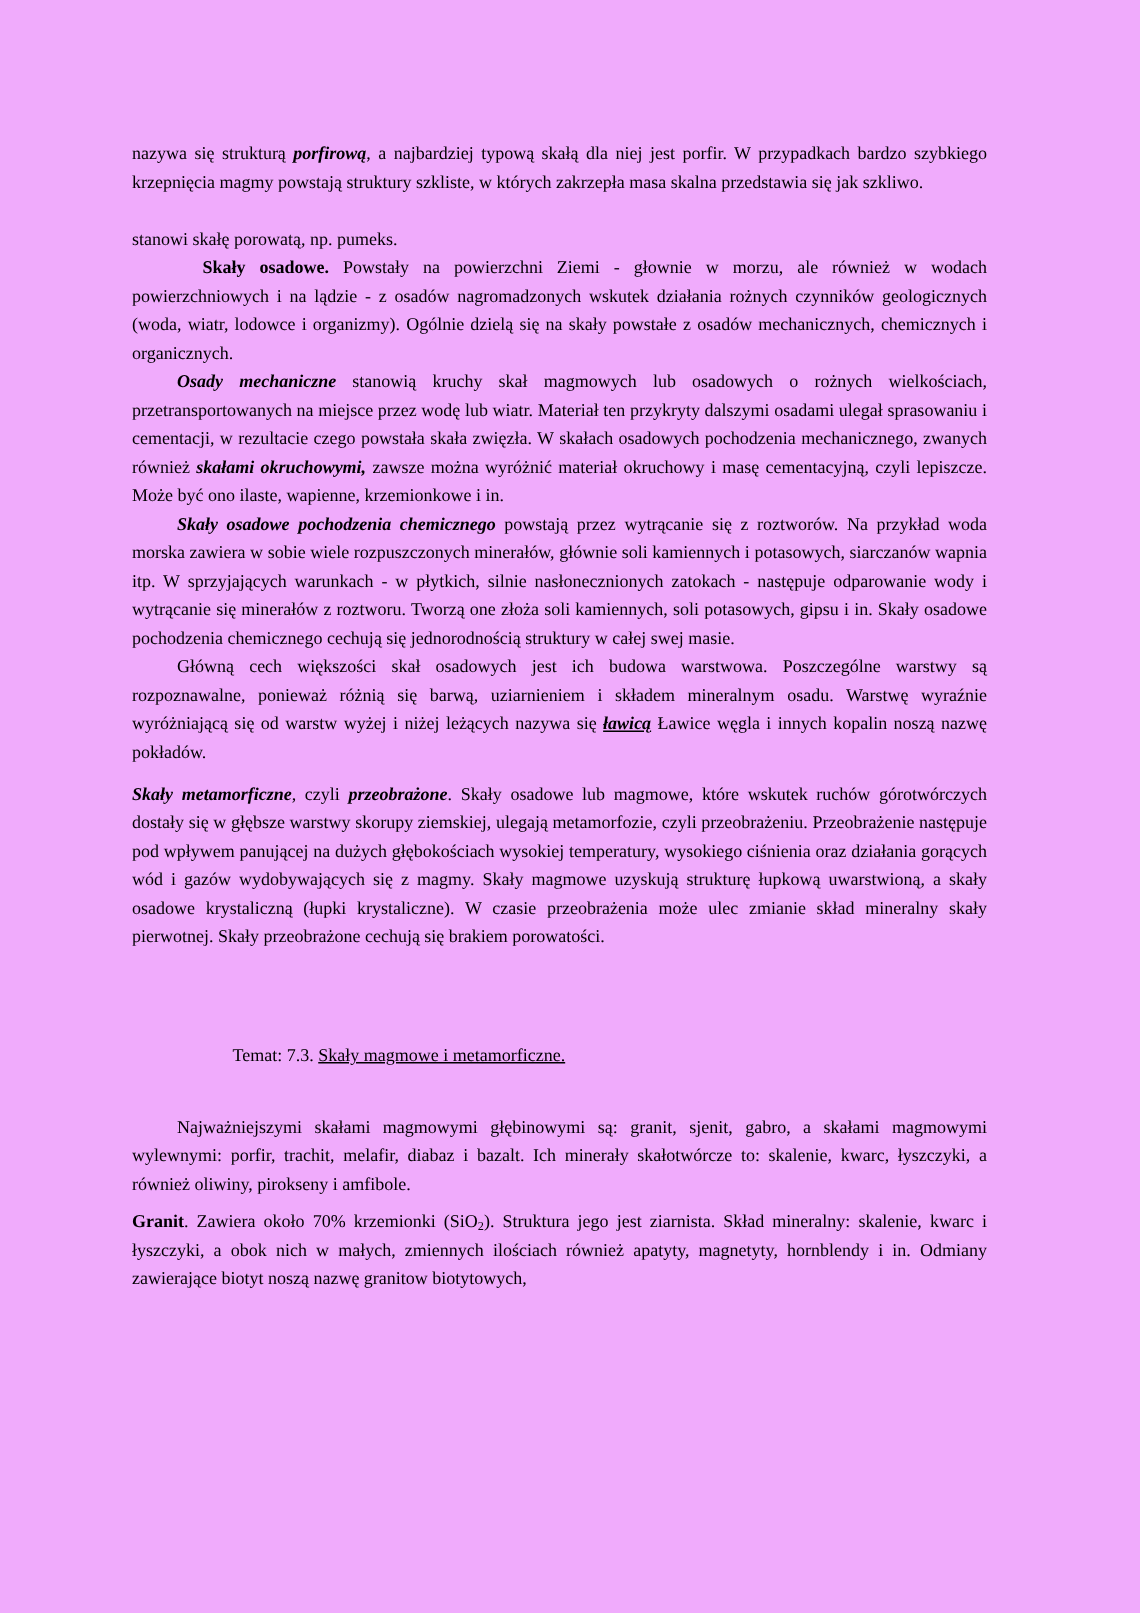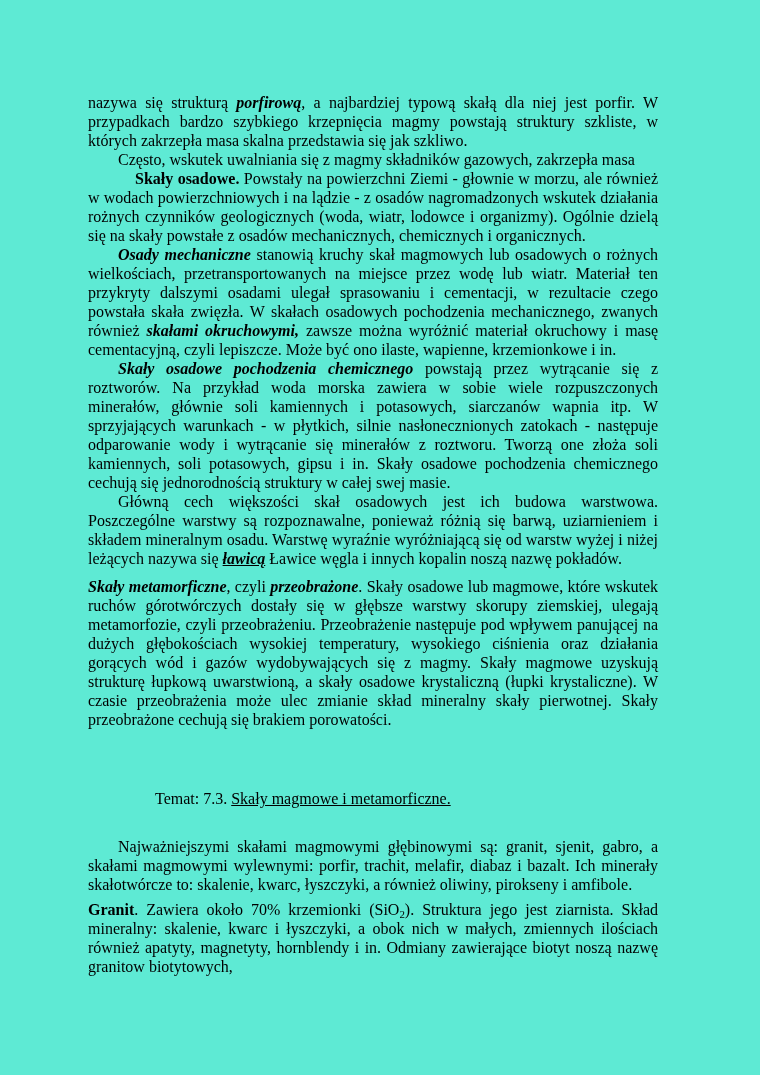--- a/index.html
+++ b/index.html
@@ -10,24 +10,24 @@
     height: 1075px;
     background: #ffffff;
     overflow: hidden;
   }
   .page {
     box-sizing: border-box;
     width: 760px;
     height: 1075px;
     padding: 93px 102px 0 88px;
     font-family: "Liberation Serif", "DejaVu Serif", serif;
-    font-size: 16px;
+    font-size: 12px;
     line-height: 19px;
     color: #000000;
-    background: #5eead4;
+    background: #f0abfc;
   }
   p {
     margin: 0;
     text-align: justify;
   }
   .ind    { text-indent: 30px; }
   .ind-lg { text-indent: 47px; }
   .ind-sm { text-indent: 26px; }
   .b   { font-weight: bold; }
   .bi  { font-weight: bold; font-style: italic; }
@@ -47,21 +47,21 @@
     vertical-align: -0.25em;
   }
 </style>
 </head>
 <body>
 
 <div class="page">
 
   <p><span>nazywa się strukturą </span><span class="bi">porfirową</span><span>, a najbardziej typową skałą dla niej jest porfir. W przypadkach bardzo szybkiego krzepnięcia magmy powstają struktury szkliste, w których zakrzepła masa skalna przedstawia się jak szkliwo.</span></p>
 
-  <p class="ind"><span>Często, wskutek uwalniania się z magmy składników gazowych, zakrzepła masa</span><br></p>
+  <p class="ind"><br><span>stanowi skałę porowatą, np. pumeks.</span></p>
 
   <p class="ind-lg"><span class="b">Skały osadowe.</span><span> Powstały na powierzchni Ziemi - głownie w morzu, ale również w wodach powierzchniowych i na lądzie - z osadów nagromadzonych wskutek działania rożnych czynników geologicznych (woda, wiatr, lodowce i organizmy). Ogólnie dzielą się na skały powstałe z osadów mechanicznych, chemicznych i organicznych.</span></p>
 
   <p class="ind"><span class="bi">Osady mechaniczne</span><span> stanowią kruchy skał magmowych lub osadowych o rożnych wielkościach, przetransportowanych na miejsce przez wodę lub wiatr. Materiał ten przykryty dalszymi osadami ulegał sprasowaniu i cementacji, w rezultacie czego powstała skała zwięzła. W skałach osadowych pochodzenia mechanicznego, zwanych również </span><span class="bi">skałami okruchowymi,</span><span> zawsze można wyróżnić materiał okruchowy i masę cementacyjną, czyli lepiszcze. Może być ono ilaste, wapienne, krzemionkowe i in.</span></p>
 
   <p class="ind"><span class="bi">Skały osadowe pochodzenia chemicznego</span><span> powstają przez wytrącanie się z roztworów. Na przykład woda morska zawiera w sobie wiele rozpuszczonych minerałów, głównie soli kamiennych i potasowych, siarczanów wapnia itp. W sprzyjających warunkach - w płytkich, silnie nasłonecznionych zatokach - następuje odparowanie wody i wytrącanie się minerałów z roztworu. Tworzą one złoża soli kamiennych, soli potasowych, gipsu i in. Skały osadowe pochodzenia chemicznego cechują się jednorodnością struktury w całej swej masie.</span></p>
 
 
   <p class="ind"><span>Główną cech większości skał osadowych jest ich budowa warstwowa. Poszczególne warstwy są rozpoznawalne, ponieważ różnią się barwą, uziarnieniem i składem mineralnym osadu. Warstwę wyraźnie wyróżniającą się od warstw wyżej i niżej leżących nazywa się </span><span class="biu">ławicą</span><span> Ławice węgla i innych kopalin noszą nazwę pokładów.</span></p>
 

